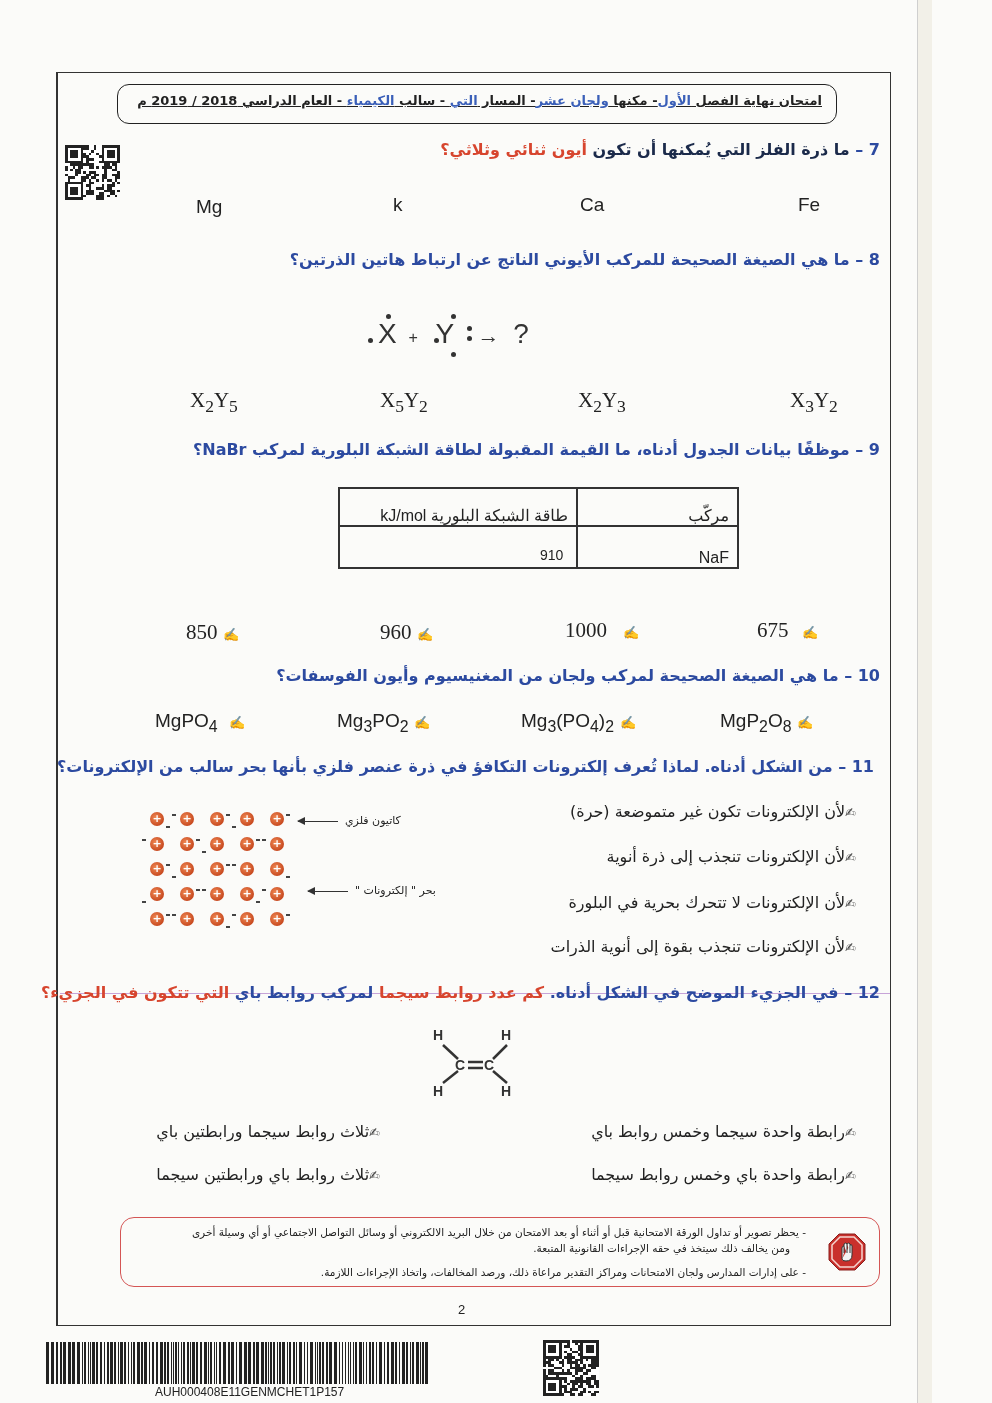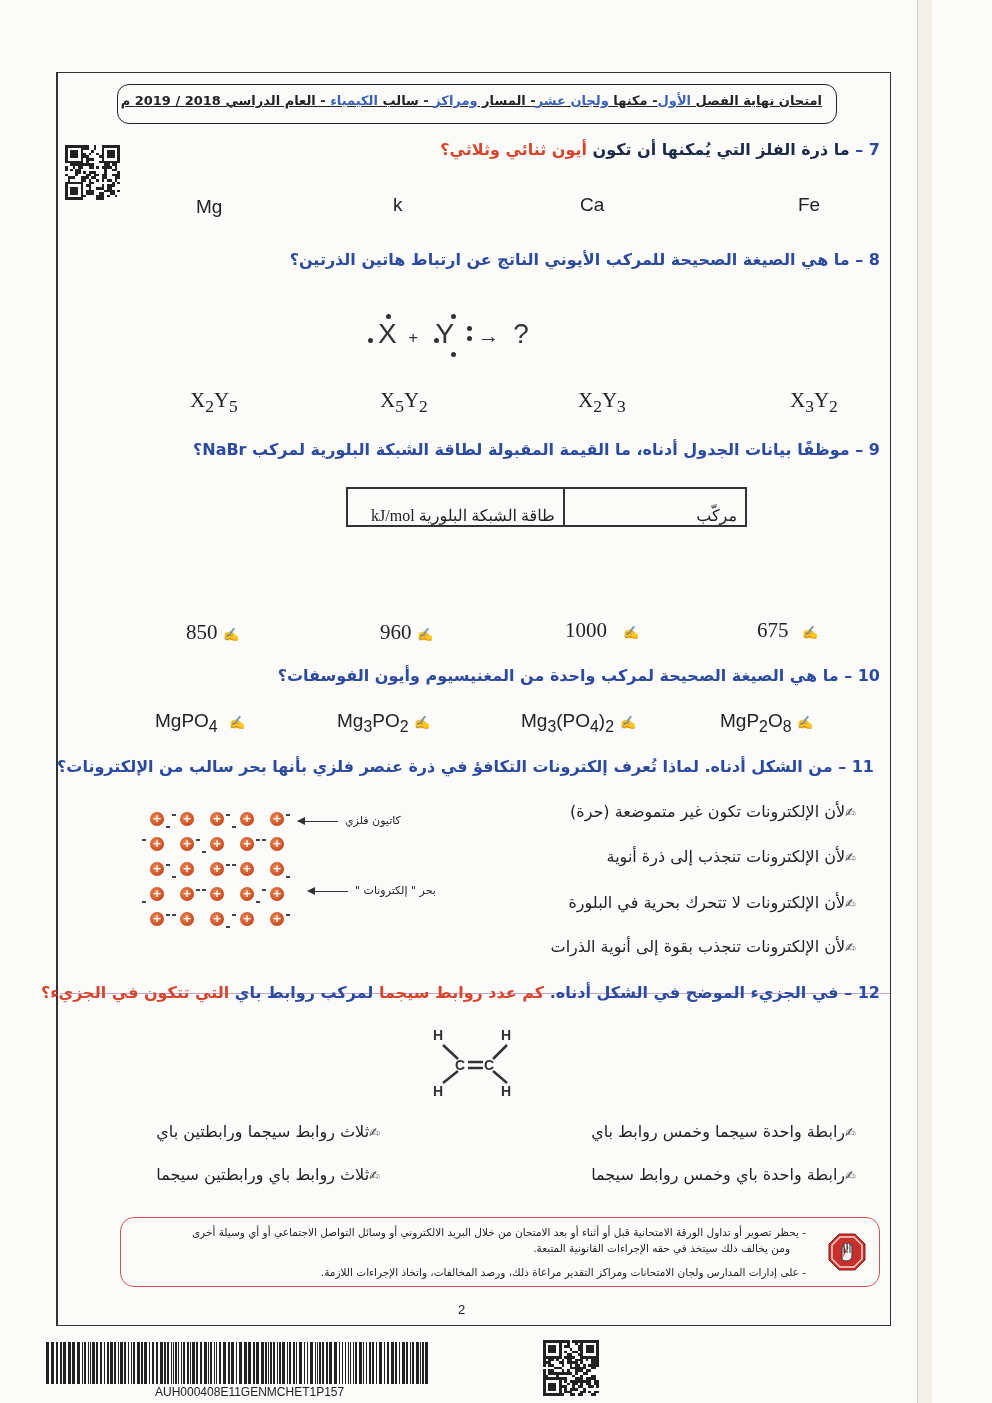--- a/index.html
+++ b/index.html
@@ -15,21 +15,21 @@
   .q { position:absolute; direction:rtl; font-family:"DejaVu Sans", sans-serif; font-weight:bold; font-size:16px; white-space:nowrap; color:#2c4aa0; }
   .q .num { color:#2c4aa0; }
   .q .red { color:#d7452e; }
   .q .blk { color:#1b2a4a; }
   .opt { position:absolute; font-family:"Liberation Sans", sans-serif; font-size:19px; color:#222; white-space:nowrap; }
   .opt.serif { font-family:"Liberation Serif", serif; font-size:21px; }
   .pen { font-size:13px; color:#444; margin-left:6px; }
   .pen-r { font-size:13px; color:#444; margin-right:6px; }
   .lewis { position:absolute; left:368px; top:318px; font-family:"Liberation Sans", sans-serif; font-size:28px; color:#333; white-space:nowrap; }
   .dot { position:absolute; width:5px; height:5px; background:#333; border-radius:50%; }
-  table.energy { position:absolute; left:346px; top:487px; width:401px; border-collapse:collapse; font-family:Liberation Serif, serif; }
+  table.energy { position:absolute; left:338px; top:487px; width:401px; border-collapse:collapse; font-family:Liberation Sans, sans-serif; }
   table.energy td { border:2px solid #333; height:36px; padding:0 8px; font-size:16px; direction:rtl; text-align:right; vertical-align:bottom; }
   table.energy td.val { font-size:14px; padding-bottom:4px; text-align:left; direction:ltr; padding-left:200px; }
   .ans { position:absolute; direction:rtl; font-family:"DejaVu Sans", sans-serif; font-size:16px; color:#222; white-space:nowrap; }
   .lattice { position:absolute; left:142px; top:808px; width:160px; height:130px; }
   .ion { position:absolute; width:14px; height:14px; border-radius:50%; background:radial-gradient(circle at 40% 40%, #f08a55, #c84a20 70%); color:#fff; font-size:11px; line-height:14px; text-align:center; font-weight:bold; }
   .elec { position:absolute; width:4px; height:2px; background:#444; }
   .lbl { position:absolute; direction:rtl; font-size:11px; color:#222; white-space:nowrap; }
   .arrow { position:absolute; height:1px; background:#333; }
   .arrow::before { content:""; position:absolute; left:-1px; top:-4px; border-right:8px solid #333; border-top:4px solid transparent; border-bottom:4px solid transparent; }
   .hline { position:absolute; left:60px; top:993px; width:830px; height:1px; background:#c7a4d8; }
@@ -45,21 +45,21 @@
 </style>
 </head>
 <body>
 
 <div class="scanstrip"></div>
 <div class="scanedge"></div>
 <div class="frame"></div>
 
 <div class="header">
   <div class="header-text">
-    <span>امتحان نهاية الفصل </span><span class="blue">الأول</span><span>- مكنها </span><span class="blue">ولجان عشر</span><span>- المسار </span><span class="blue">ومراكز</span><span> - سالب </span><span class="blue">الكيمياء</span><span> - العام الدراسي 2018 / 2019 م</span>
+    <span>امتحان نهاية الفصل </span><span class="blue">الأول</span><span>- مكنها </span><span class="blue">ولجان عشر</span><span>- المسار </span><span class="blue">التي</span><span> - سالب </span><span class="blue">الكيمياء</span><span> - العام الدراسي 2018 / 2019 م</span>
   </div>
 </div>
 
 <div class="qr" id="qr1" style="left: 65px; top: 145px; width: 55px; height: 55px; grid-template-columns: repeat(21, 1fr);">
     <span style="background: rgb(34, 34, 34);"></span>
     <span style="background: rgb(34, 34, 34);"></span>
     <span style="background: rgb(34, 34, 34);"></span>
     <span style="background: rgb(34, 34, 34);"></span>
     <span style="background: rgb(34, 34, 34);"></span>
     <span style="background: rgb(34, 34, 34);"></span>
@@ -532,29 +532,33 @@
 
 <div class="q" style="right:112px;top:440px;">
   <span class="num">9 –</span><span> موظفًا بيانات الجدول أدناه، ما القيمة المقبولة لطاقة الشبكة البلورية لمركب NaBr؟</span>
 </div>
 <table class="energy">
   <tbody>
       <tr>
     <td style="width:170px;">طاقة الشبكة البلورية kJ/mol</td>
     <td style="width:140px;">مركّب</td>
   </tr>
+  <tr>
+    <td class="val">910</td>
+    <td>NaF</td>
+  </tr>
 </tbody>
   </table>
 <div class="opt serif" style="left:186px;top:620px;"><span>850</span><span class="pen">✍</span></div>
 <div class="opt serif" style="left:380px;top:620px;"><span>960</span><span class="pen">✍</span></div>
 <div class="opt serif" style="left:565px;top:618px;"><span>1000</span><span class="pen" style="margin-left:16px;">✍</span></div>
 <div class="opt serif" style="left:757px;top:618px;"><span>675</span><span class="pen" style="margin-left:14px;">✍</span></div>
 
 <div class="q" style="right:112px;top:666px;">
-  <span class="num">10 –</span><span> ما هي الصيغة الصحيحة لمركب واحدة من المغنيسيوم وأيون الفوسفات؟</span>
+  <span class="num">10 –</span><span> ما هي الصيغة الصحيحة لمركب ولجان من المغنيسيوم وأيون الفوسفات؟</span>
 </div>
 <div class="opt" style="left:155px;top:710px;"><span class="fml">MgPO<sub>4</sub></span><span class="pen" style="margin-left:12px;">✍</span></div>
 <div class="opt" style="left:337px;top:710px;"><span class="fml">Mg<sub>3</sub>PO<sub>2</sub></span><span class="pen">✍</span></div>
 <div class="opt" style="left:521px;top:710px;"><span class="fml">Mg<sub>3</sub>(PO<sub>4</sub>)<sub>2</sub></span><span class="pen">✍</span></div>
 <div class="opt" style="left:720px;top:710px;"><span class="fml">MgP<sub>2</sub>O<sub>8</sub></span><span class="pen">✍</span></div>
 
 <div class="q" style="right:118px;top:757px;">
   <span class="num">11 –</span><span> من الشكل أدناه. لماذا تُعرف إلكترونات التكافؤ في ذرة عنصر فلزي بأنها بحر سالب من الإلكترونات؟</span>
 </div>
 <div class="lattice" id="lattice">

